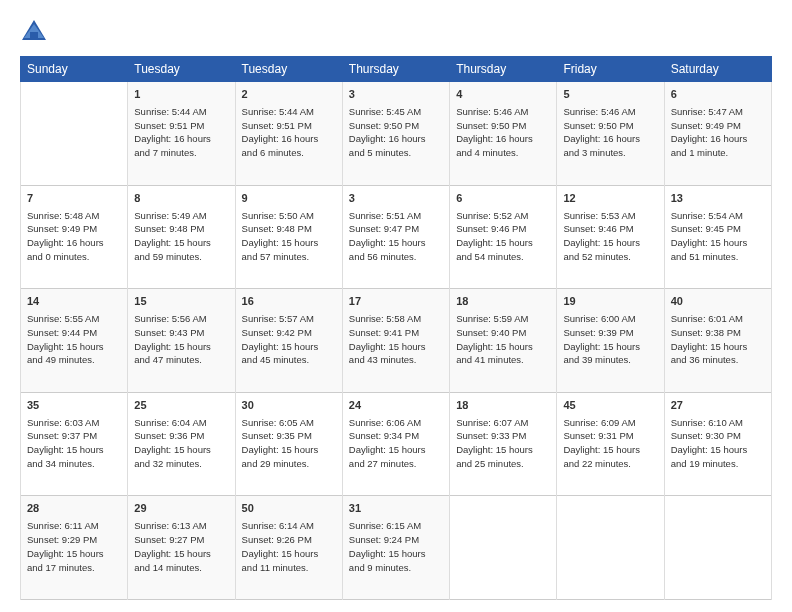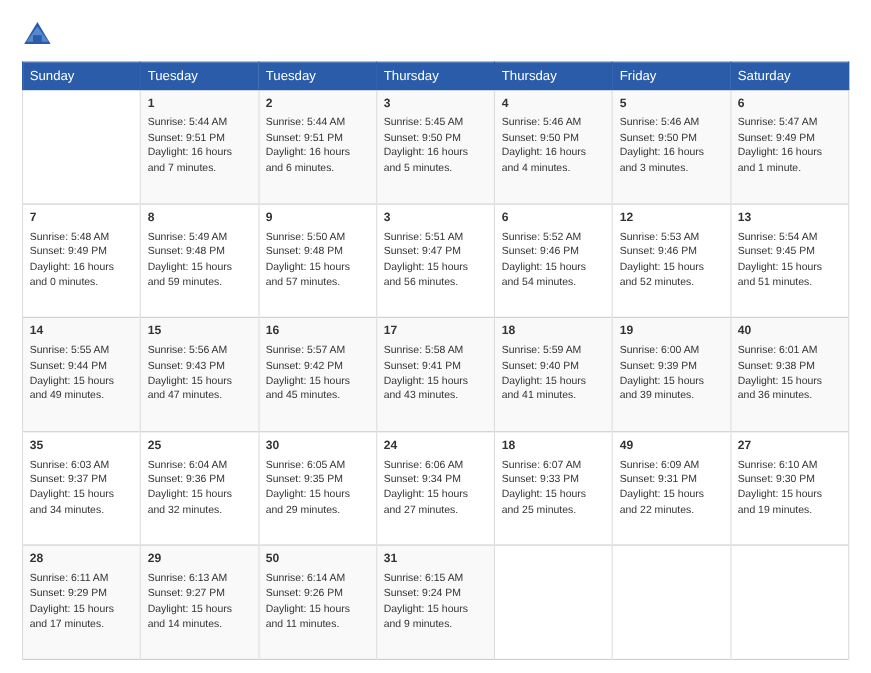--- a/index.html
+++ b/index.html
@@ -165,21 +165,21 @@
           <td><span class="day-number">18</span>Sunrise: 5:59 AM<br>Sunset: 9:40 PM<br>Daylight: 15 hours and 41 minutes.</td>
           <td><span class="day-number">19</span>Sunrise: 6:00 AM<br>Sunset: 9:39 PM<br>Daylight: 15 hours and 39 minutes.</td>
           <td><span class="day-number">40</span>Sunrise: 6:01 AM<br>Sunset: 9:38 PM<br>Daylight: 15 hours and 36 minutes.</td>
         </tr>
         <tr>
           <td><span class="day-number">35</span>Sunrise: 6:03 AM<br>Sunset: 9:37 PM<br>Daylight: 15 hours and 34 minutes.</td>
           <td><span class="day-number">25</span>Sunrise: 6:04 AM<br>Sunset: 9:36 PM<br>Daylight: 15 hours and 32 minutes.</td>
           <td><span class="day-number">30</span>Sunrise: 6:05 AM<br>Sunset: 9:35 PM<br>Daylight: 15 hours and 29 minutes.</td>
           <td><span class="day-number">24</span>Sunrise: 6:06 AM<br>Sunset: 9:34 PM<br>Daylight: 15 hours and 27 minutes.</td>
           <td><span class="day-number">18</span>Sunrise: 6:07 AM<br>Sunset: 9:33 PM<br>Daylight: 15 hours and 25 minutes.</td>
-          <td><span class="day-number">49</span>Sunrise: 6:09 AM<br>Sunset: 9:31 PM<br>Daylight: 15 hours and 22 minutes.</td>
+          <td><span class="day-number">45</span>Sunrise: 6:09 AM<br>Sunset: 9:31 PM<br>Daylight: 15 hours and 22 minutes.</td>
           <td><span class="day-number">27</span>Sunrise: 6:10 AM<br>Sunset: 9:30 PM<br>Daylight: 15 hours and 19 minutes.</td>
         </tr>
         <tr>
           <td><span class="day-number">28</span>Sunrise: 6:11 AM<br>Sunset: 9:29 PM<br>Daylight: 15 hours and 17 minutes.</td>
           <td><span class="day-number">29</span>Sunrise: 6:13 AM<br>Sunset: 9:27 PM<br>Daylight: 15 hours and 14 minutes.</td>
           <td><span class="day-number">50</span>Sunrise: 6:14 AM<br>Sunset: 9:26 PM<br>Daylight: 15 hours and 11 minutes.</td>
           <td><span class="day-number">31</span>Sunrise: 6:15 AM<br>Sunset: 9:24 PM<br>Daylight: 15 hours and 9 minutes.</td>
           <td class="empty-cell"></td>
           <td class="empty-cell"></td>
           <td class="empty-cell"></td>

